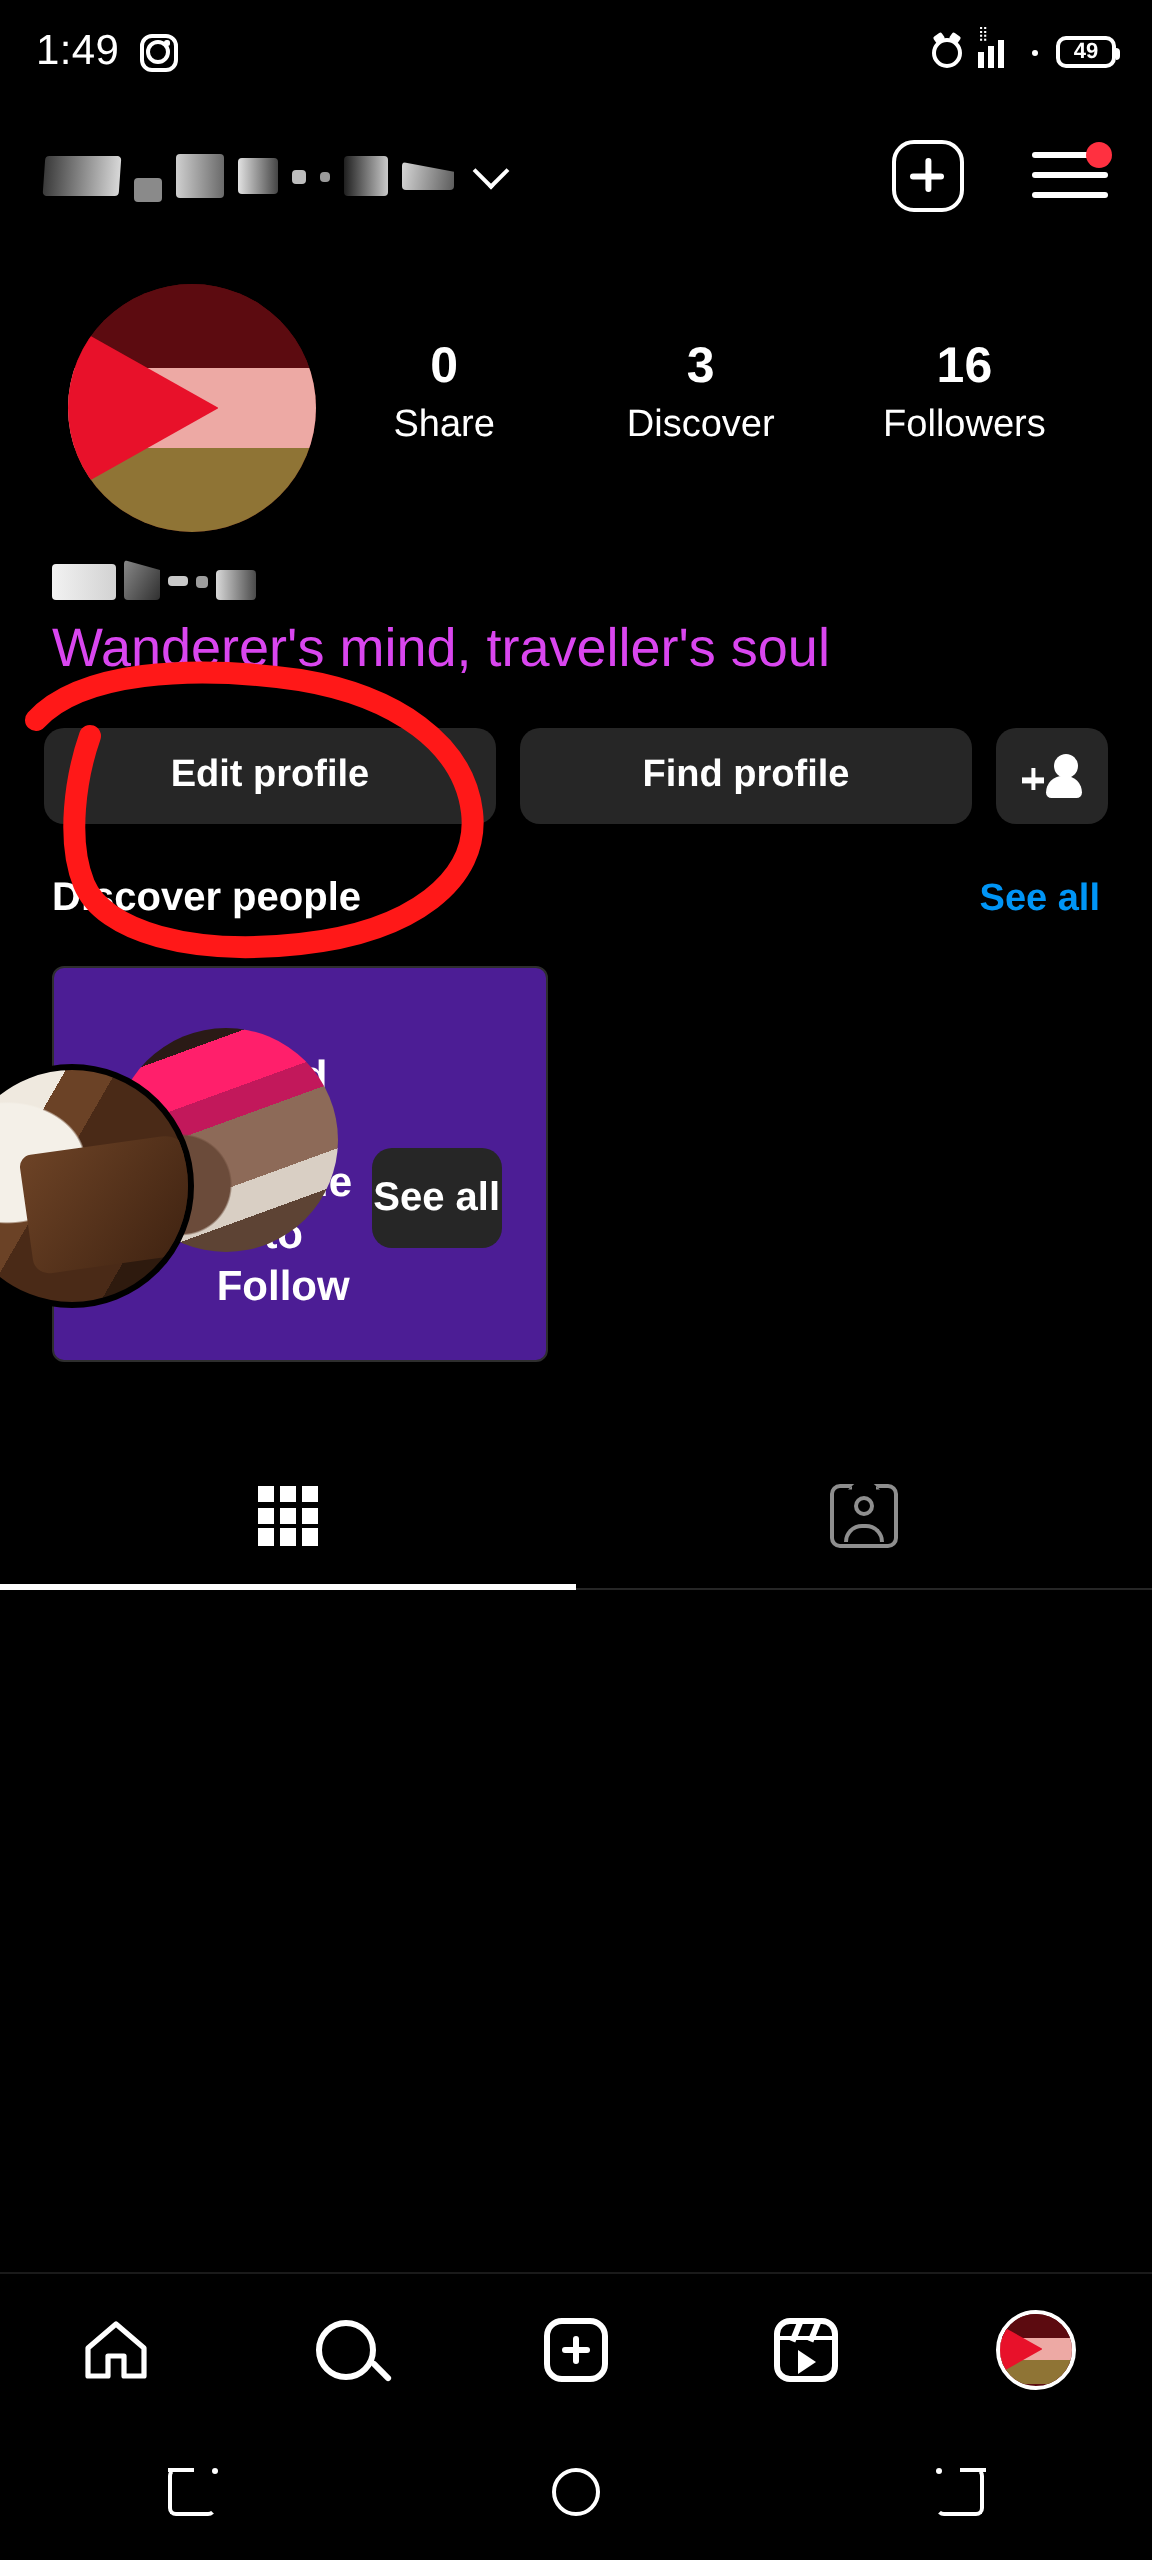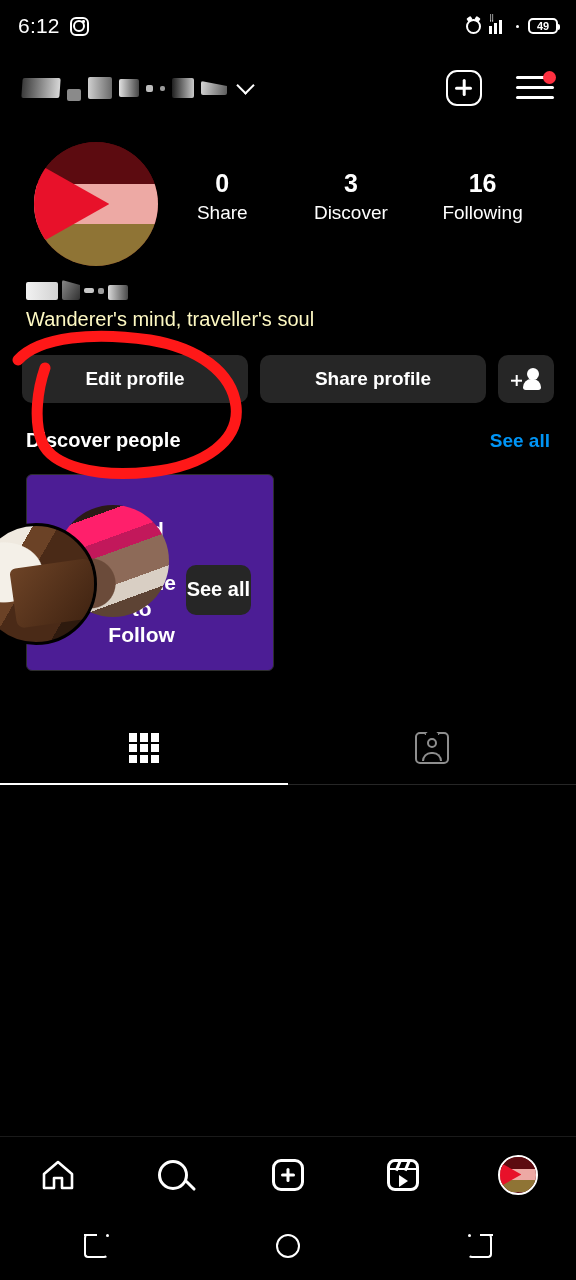--- a/index.html
+++ b/index.html
@@ -119,21 +119,21 @@
   .stat-lbl { font-size:19px; font-weight:400; line-height:1.5; color:#fff; }
 
   
   .bio-wrap { padding:12px 26px 0 26px; }
   .name-redacted { display:flex; align-items:flex-end; gap:4px; height:22px; margin-bottom:6px; }
   .n1 { width:32px; height:18px; background:linear-gradient(90deg,#f2f2f2,#d2d2d2); }
   .n2 { width:18px; height:20px; background:linear-gradient(120deg,#888,#303030); clip-path:polygon(0 0,100% 25%,100% 100%,0 100%); }
   .n3 { width:10px; height:5px; background:#c8c8c8; margin-bottom:7px; }
   .n4 { width:6px; height:6px; background:#9d9d9d; margin-bottom:6px; }
   .n5 { width:20px; height:15px; background:linear-gradient(90deg,#d9d9d9,#4a4a4a); }
-  .bio-text { font-size:20px; line-height:1.35; color:#fef9c3; }
+  .bio-text { font-size:27px; line-height:1.35; color:#d946ef; }
 
   
   .actions { display:flex; gap:12px; padding:22px 22px 0 22px; align-items:center; }
   .btn {
     background:#262626; border:none; border-radius:10px; color:#fff;
     font-family:inherit; font-size:19px; font-weight:700;
     height:48px; display:flex; align-items:center; justify-content:center;
   }
   .btn-edit  { flex:1 1 0;text-align:center; }
   .btn-share { flex:1 1 0; }
@@ -298,21 +298,21 @@
     pointer-events:none; z-index:40;
   }
 </style>
 </head>
 <body>
 
 <div class="screen">
 
   <div class="statusbar">
     <div class="sb-left">
-      <div class="sb-time">6:12</div>
+      <div class="sb-time">1:49</div>
       <div class="ig-glyph"></div>
     </div>
     <div class="sb-right">
       <div class="alarm"></div>
       <div class="signal">
         <span class="sig-label">⣿</span>
         <i></i>
           <i></i>
           <i></i>
           <i></i>
@@ -360,39 +360,39 @@
       <div class="stat">
         <div class="stat-num">0</div>
         <div class="stat-lbl">Share</div>
       </div>
       <div class="stat">
         <div class="stat-num">3</div>
         <div class="stat-lbl">Discover</div>
       </div>
       <div class="stat">
         <div class="stat-num">16</div>
-        <div class="stat-lbl">Following</div>
+        <div class="stat-lbl">Followers</div>
       </div>
     </div>
   </div>
 
   <div class="bio-wrap">
     <div class="name-redacted">
       <span class="blk n1"></span>
         <span class="blk n2"></span>
       <span class="blk n3"></span>
         <span class="blk n4"></span>
         <span class="blk n5"></span>
     </div>
     <div class="bio-text">Wanderer's mind, traveller's soul</div>
   </div>
 
   <div class="actions">
     <button class="btn btn-edit">Edit profile</button>
-    <button class="btn btn-share">Share profile</button>
+    <button class="btn btn-share">Find profile</button>
     <button class="btn btn-icon">
       <span class="person-add">
         <span class="pa-head"></span>
           <span class="pa-body"></span>
           <span class="pa-plus"></span>
       </span>
     </button>
   </div>
 
   <div class="discover-head">

